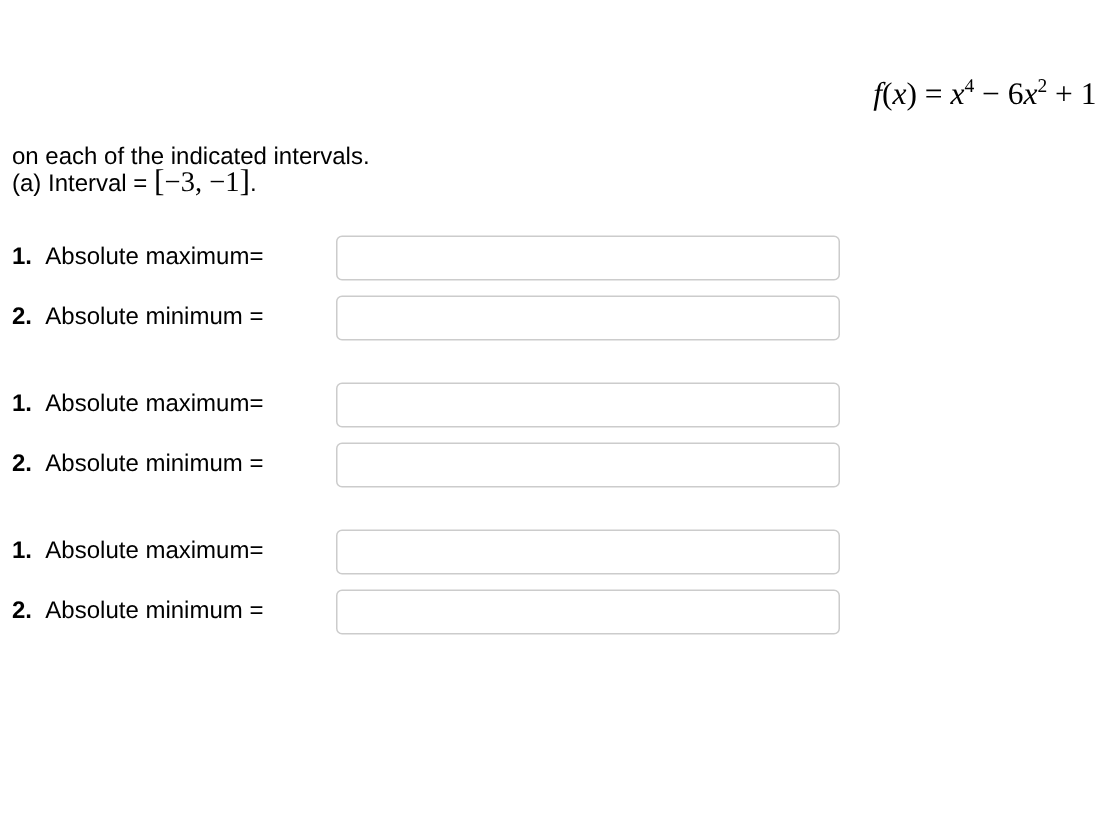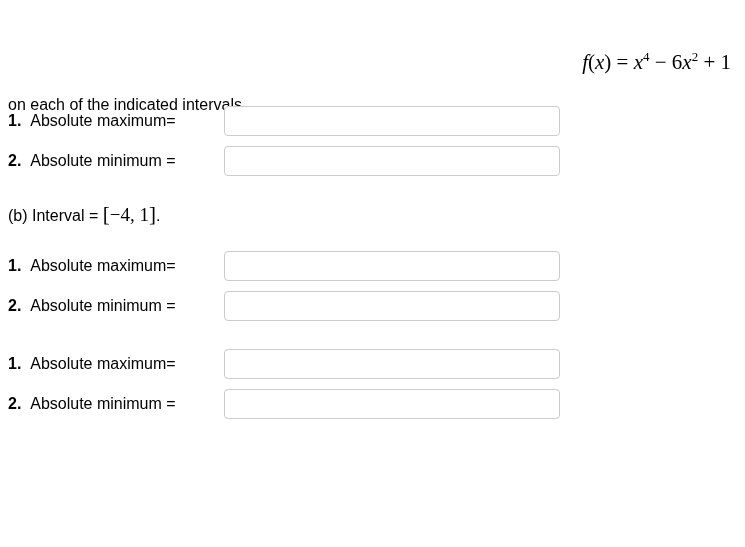--- a/index.html
+++ b/index.html
@@ -90,38 +90,38 @@
   <span>x</span><sup>4</sup>
   <span class="norm"> − 6</span><span>x</span><sup>2</sup>
   <span class="norm"> + 1</span>
 </div>
 
 <div class="instruction">on each of the indicated intervals.</div>
 
 <div class="sections">
 
   <div class="section-block">
+    <div class="interval-line">
+      <span>(a) Interval = </span><span class="interval-math"><span class="br">[</span>−3, −1<span class="br">]</span></span><span>.</span>
+    </div>
     <div class="question-row">
       <div class="question-label">
         <span class="bold">1.</span>&nbsp;&nbsp;<span>Absolute maximum=</span>
       </div>
       <input type="text" class="answer-input" value="" style="">
     </div>
     <div class="question-row">
       <div class="question-label">
         <span class="bold">2.</span>&nbsp;&nbsp;<span>Absolute minimum =</span>
       </div>
       <input type="text" class="answer-input" value="" style="">
     </div>
   </div>
 
   <div class="section-block">
-    <div class="interval-line">
-      <span>(b) Interval = </span><span class="interval-math"><span class="br">[</span>−4, 1<span class="br">]</span></span><span>.</span>
-    </div>
     <div class="question-row">
       <div class="question-label">
         <span class="bold">1.</span>&nbsp;&nbsp;<span>Absolute maximum=</span>
       </div>
       <input type="text" class="answer-input" value="" style="">
     </div>
     <div class="question-row">
       <div class="question-label">
         <span class="bold">2.</span>&nbsp;&nbsp;<span>Absolute minimum =</span>
       </div>

